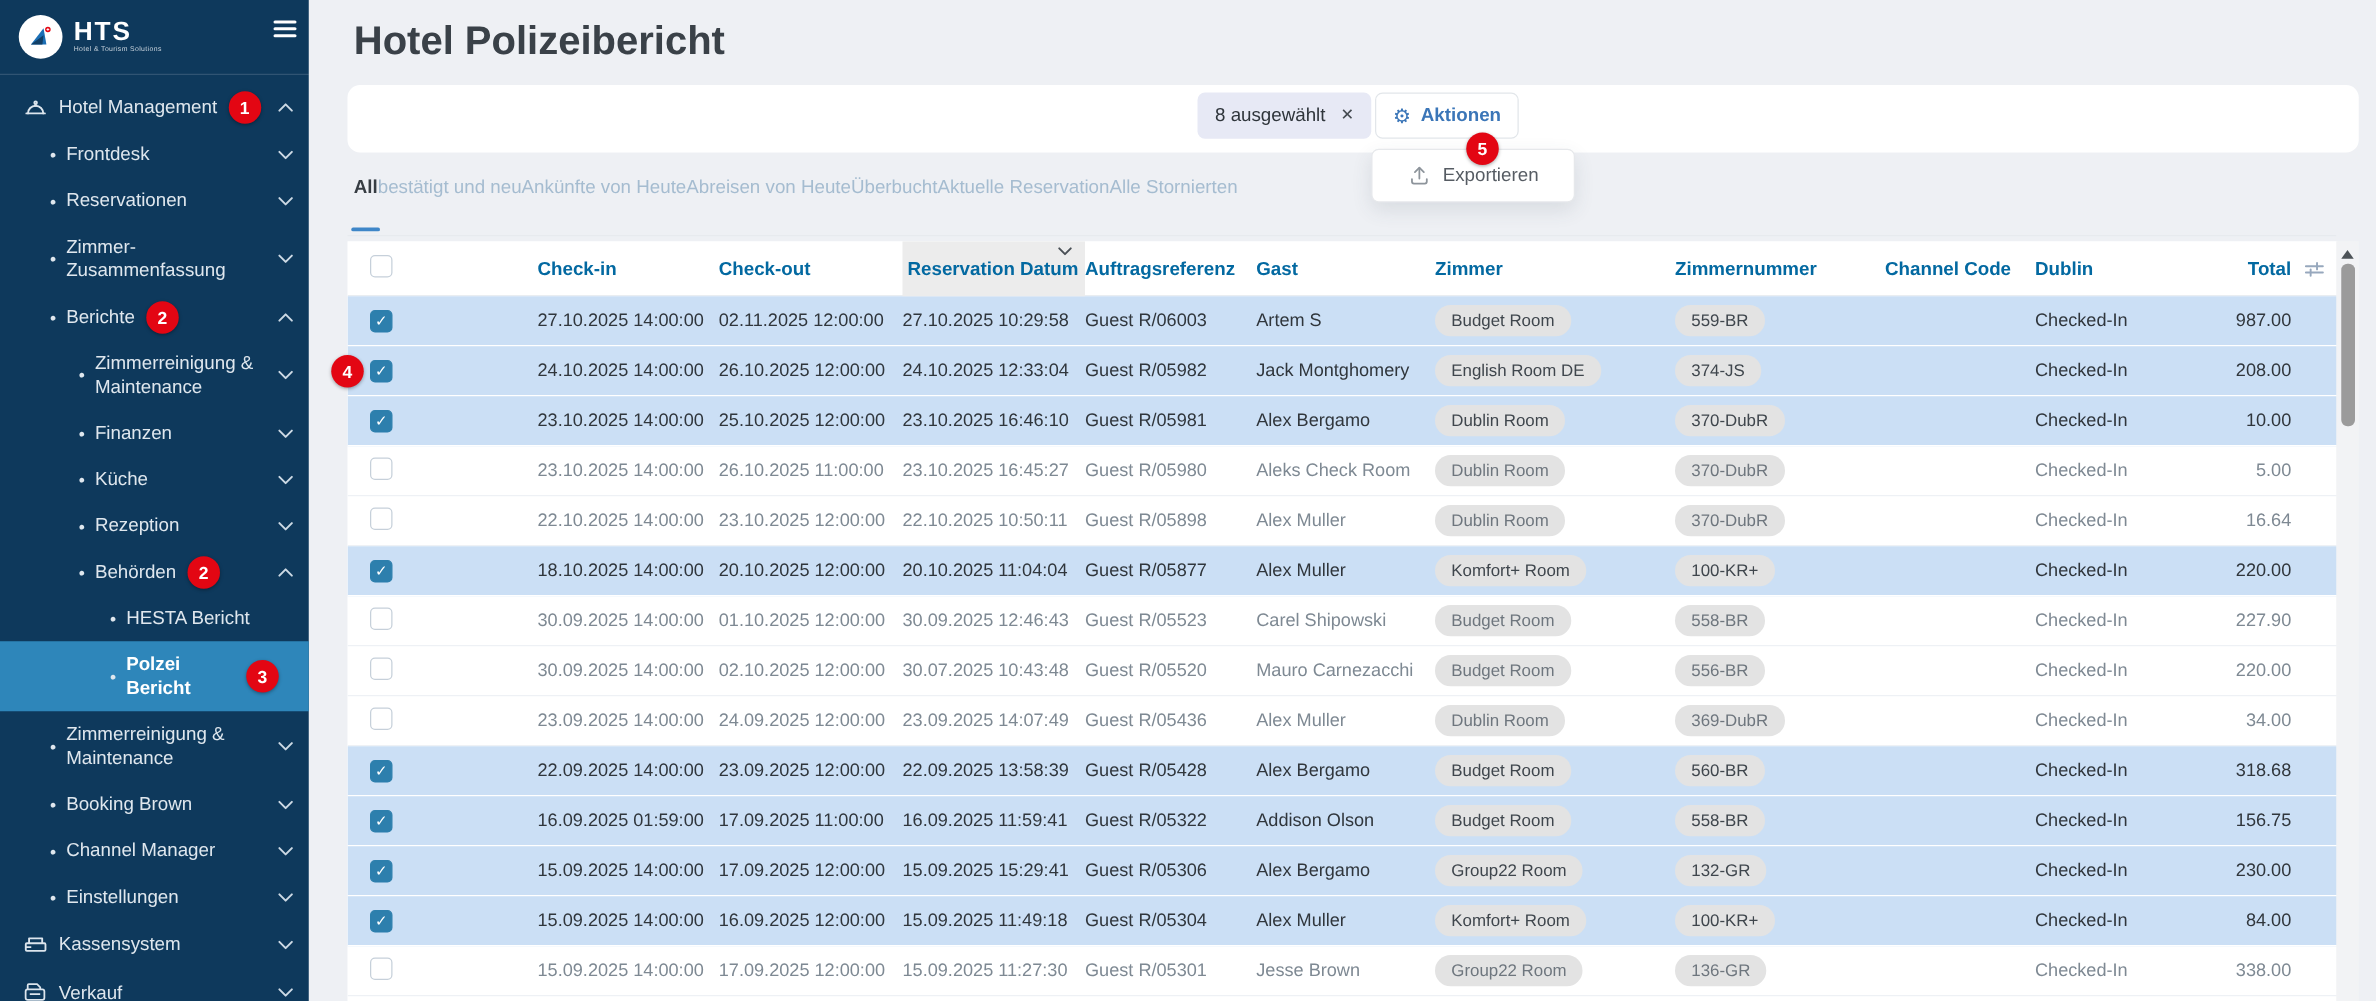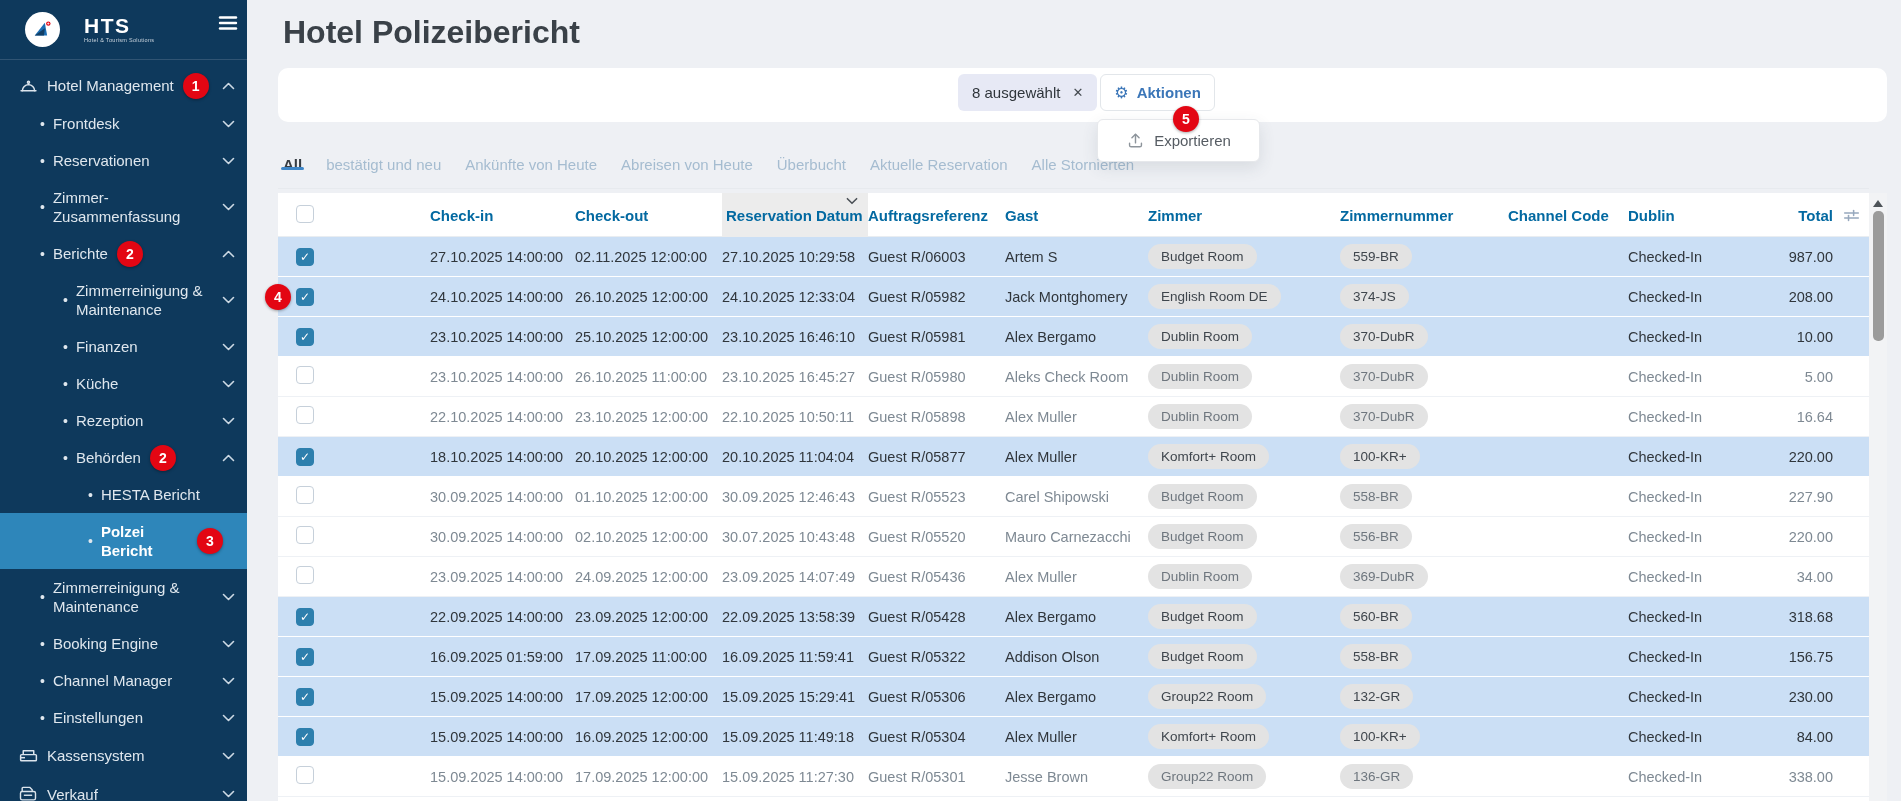--- a/index.html
+++ b/index.html
@@ -1,21 +1,21 @@
 <!DOCTYPE html>
 <html><head>
 <meta charset="utf-8">
 <style>
   * { margin:0; padding:0; box-sizing:border-box; }
   html,body { width:1901px; height:801px; overflow:hidden; }
   body { position:relative; background:#eef0f4; font-family:"Liberation Sans",sans-serif; }
 
   
   .sidebar { position:absolute; left:0; top:0; width:247px; height:801px; background:#0e395c; z-index:4; }
-  .logo-row { height:60px; border-bottom:1px solid rgba(255,255,255,.14); display:flex; align-items:center; padding-left:25px; position:relative;gap:15px; }
+  .logo-row { height:60px; border-bottom:1px solid rgba(255,255,255,.14); display:flex; align-items:center; padding-left:15px; position:relative; }
   .logo-circle { width:35px; height:35px; border-radius:50%; background:#fff; display:flex; align-items:center; justify-content:center; flex-shrink:0; }
   .brand-block { margin-left:9px; display:flex; flex-direction:column; }
   .brand { color:#fff; font-weight:bold; font-size:21px; letter-spacing:1.5px; line-height:20px; }
   .tagline { color:#ccd6df; font-size:5.5px; letter-spacing:.3px; margin-top:1px; }
   .hamburger { position:absolute; right:9px; top:15px; cursor:pointer; }
   .nav { padding-top:6px; }
   .nav-item { position:relative; display:flex; align-items:center; padding:9px 24px 9px 18px; cursor:pointer; }
   .nav-item.depth1 { padding-left:40px; }
   .nav-item.depth2 { padding-left:63px; }
   .nav-item.depth3 { padding-left:88px; }
@@ -41,21 +41,21 @@
   .actions-label { font-size:15px; color:#3b76b8; font-weight:bold; }
   .dropdown { position:absolute; left:1097px; top:119px; width:163px; height:43px; background:#fff; border:1px solid #e6e8eb;
     border-radius:6px; box-shadow:0 6px 16px rgba(60,70,90,.12); display:flex; align-items:center; justify-content:center; gap:9px; z-index:2; cursor:pointer; }
   .dropdown-label { font-size:15px; color:#565c63; }
   .overlay-badge { position:absolute; background:#e30613; color:#fff; width:26px; height:26px; border-radius:50%;
     display:flex; align-items:center; justify-content:center; font-size:14px; font-weight:bold; z-index:6; box-shadow:0 1px 3px rgba(0,0,0,.35); }
   .badge-export { left:1173px; top:106px; }
   .badge-row { left:265px; top:284px; }
 
   
-  .tabs { position:absolute; left:283px; top:127px; height:61px; display:flex; gap:24px; z-index:1;align-items:center; }
+  .tabs { position:absolute; left:283px; top:127px; height:61px; display:flex; z-index:1; }
   .tab { position:relative; font-size:15px; color:#a5bcd0; padding-top:14px; white-space:nowrap; cursor:pointer; }
   .tab.active { color:#373d43; font-weight:bold; }
   .tab.active::after { content:""; position:absolute; left:-2px; right:-2px; bottom:3px; height:3px; background:#3e86c8; border-radius:2px; }
   .tabs-underline { position:absolute; left:278px; top:188px; width:1591px; height:1px; background:#e7eaee; }
 
   
   .table { position:absolute; left:278px; top:193px; width:1592px; height:608px; background:#fff; overflow:hidden; }
   .grid-cols { display:grid; grid-template-columns:152px 145px 147px 146px 137px 143px 192px 168px 120px 142px 63px 37px; }
   .thead { height:44px; align-items:center; border-bottom:1px solid #e9edf1; }
   .th { font-size:15px; font-weight:bold; color:#0369a1; cursor:pointer; }
@@ -218,21 +218,21 @@
         <div class="bullet">•</div>
         <div class="nav-label">Zimmerreinigung &amp; Maintenance</div>
         <div class="chev">
           <svg width="13" height="8" viewBox="0 0 13 8" fill="none">
             <path d="M1.5 1.5 6.5 6.5 11.5 1.5" stroke="#ccd9e4" stroke-width="1.6" stroke-linecap="round" stroke-linejoin="round"></path>
           </svg>
         </div>
       </div>
       <div class="nav-item depth1">
         <div class="bullet">•</div>
-        <div class="nav-label">Booking Engine</div>
+        <div class="nav-label">Booking Brown</div>
         <div class="chev">
           <svg width="13" height="8" viewBox="0 0 13 8" fill="none">
             <path d="M1.5 1.5 6.5 6.5 11.5 1.5" stroke="#ccd9e4" stroke-width="1.6" stroke-linecap="round" stroke-linejoin="round"></path>
           </svg>
         </div>
       </div>
       <div class="nav-item depth1">
         <div class="bullet">•</div>
         <div class="nav-label">Channel Manager</div>
         <div class="chev">

